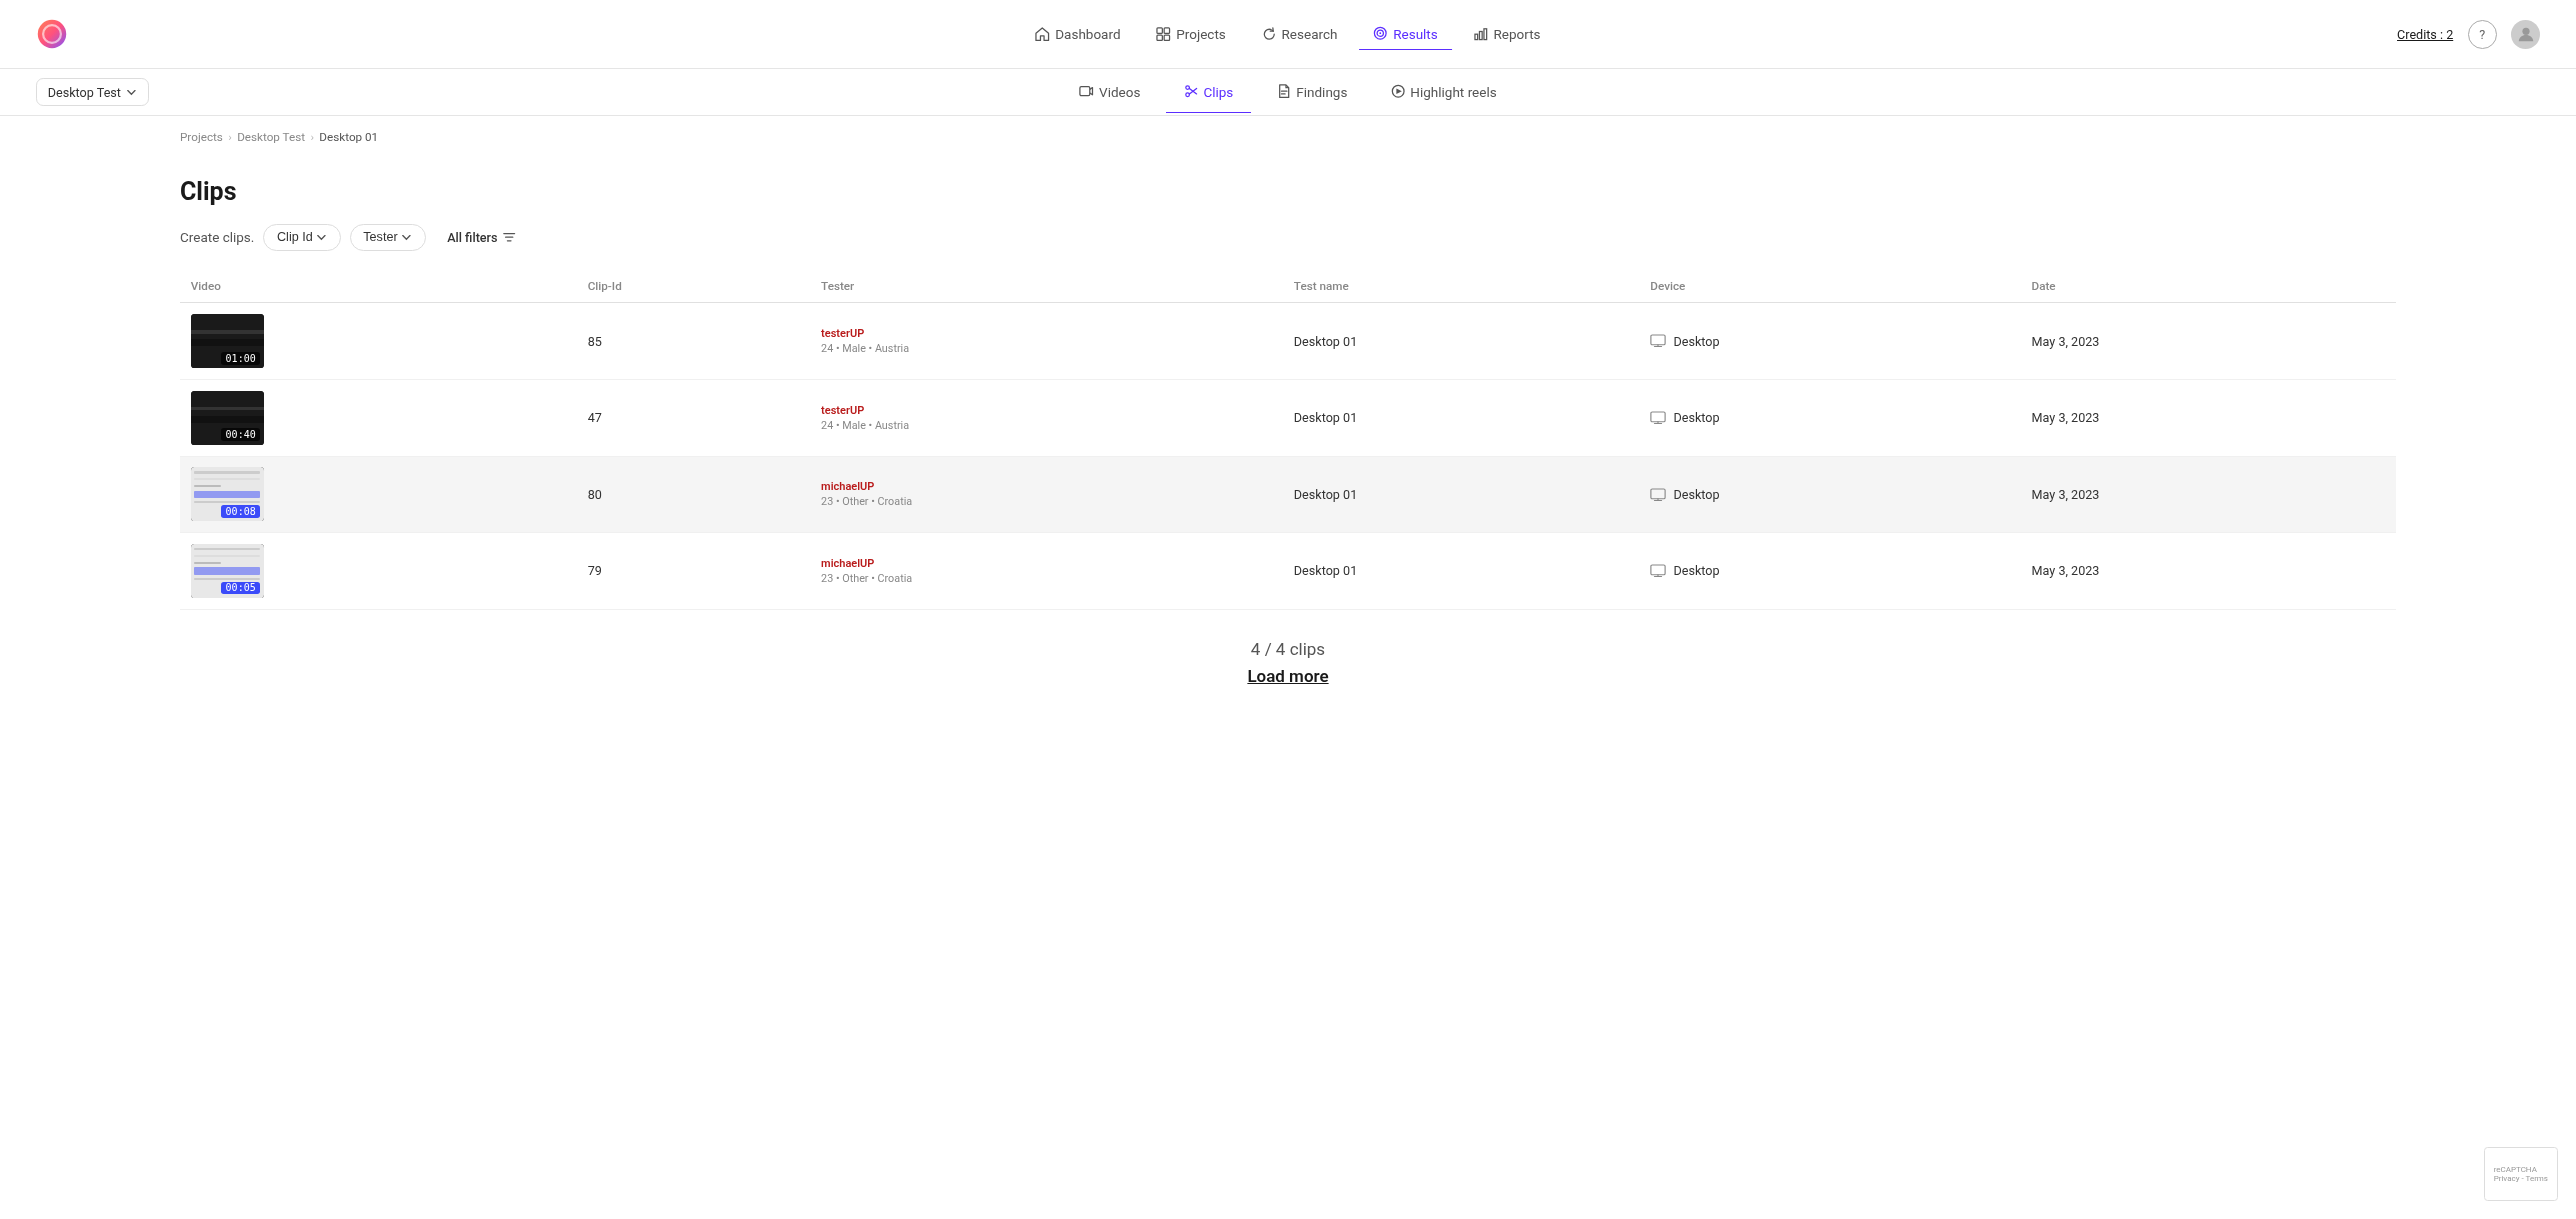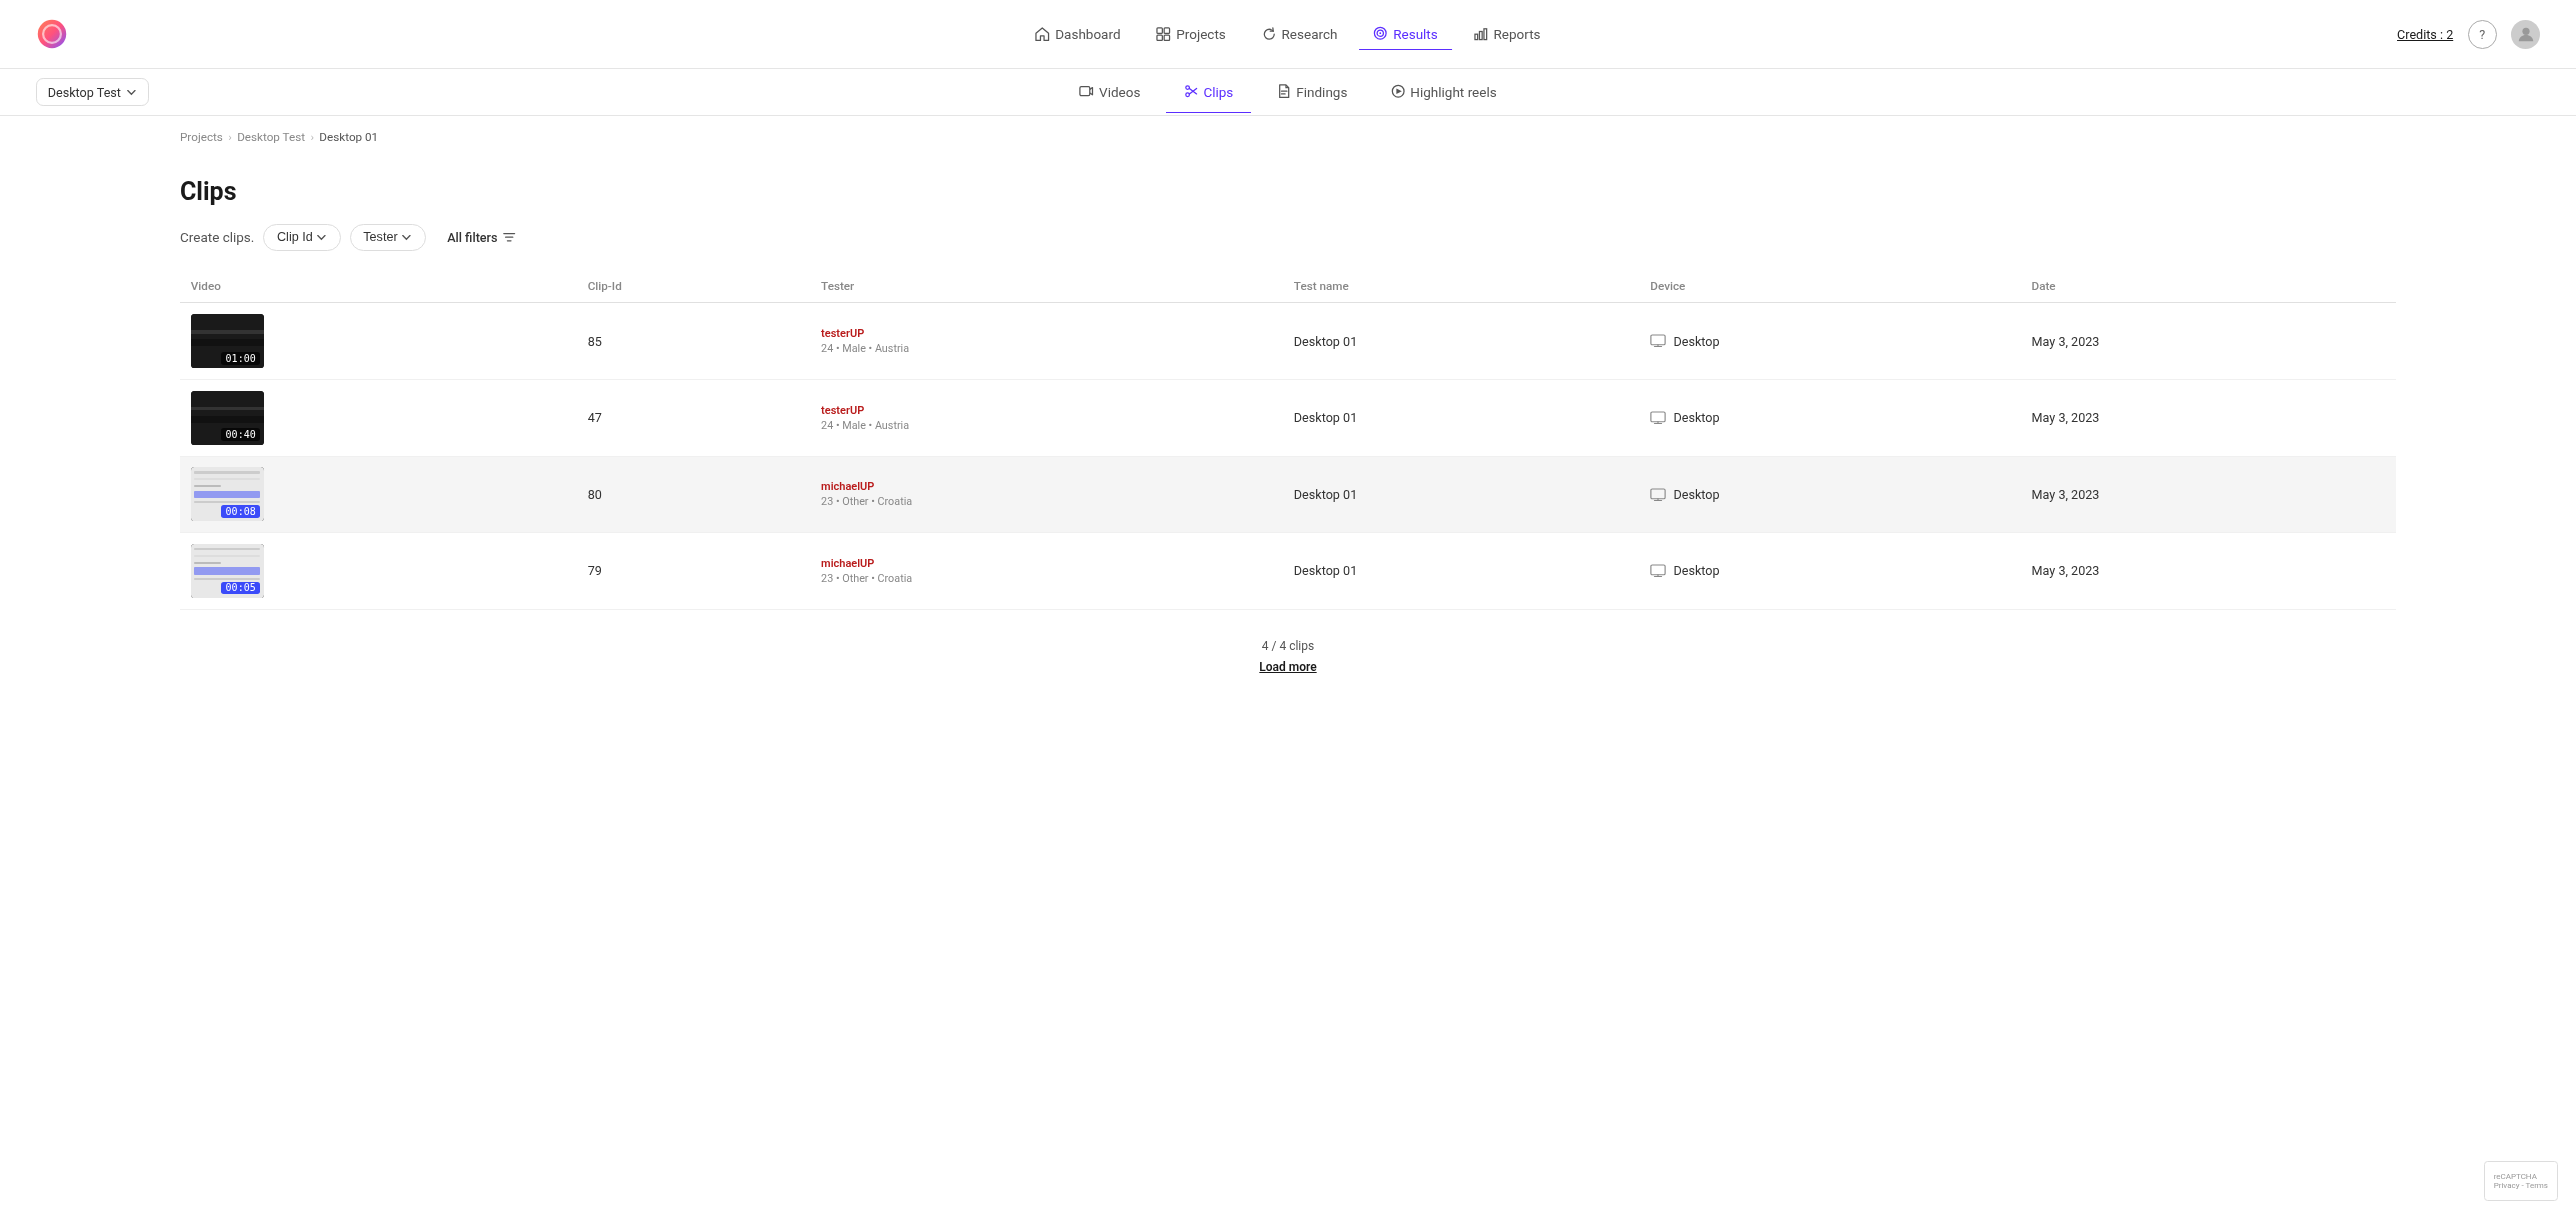--- a/index.html
+++ b/index.html
@@ -247,40 +247,40 @@
       display: flex;
       align-items: center;
       gap: 7.2px;
     }
 
     
     .pagination-section {
       text-align: center;
       margin-top: 29px;
       color: #555;
-      font-size: 12px;
+      font-size: 17px;
     }
     .load-more-link {
       display: inline-block;
       margin-top: 7.2px;
       font-weight: 600;
       text-decoration: underline;
       cursor: pointer;
       color: #1a1a1a;
     }
 
     
     .recaptcha-badge {
       position: fixed;
       bottom: 18px;
       right: 18px;
       background: #fff;
       border: 0.9px solid #ddd;
       border-radius: 3.6px;
-      padding: 10px 9px;
+      padding: 17px 9px;
       font-size: 8px;
       color: #999;
       display: flex;
       align-items: center;
       gap: 5.4px;
     }
 
     
     .logo-svg circle { }
   </style>

